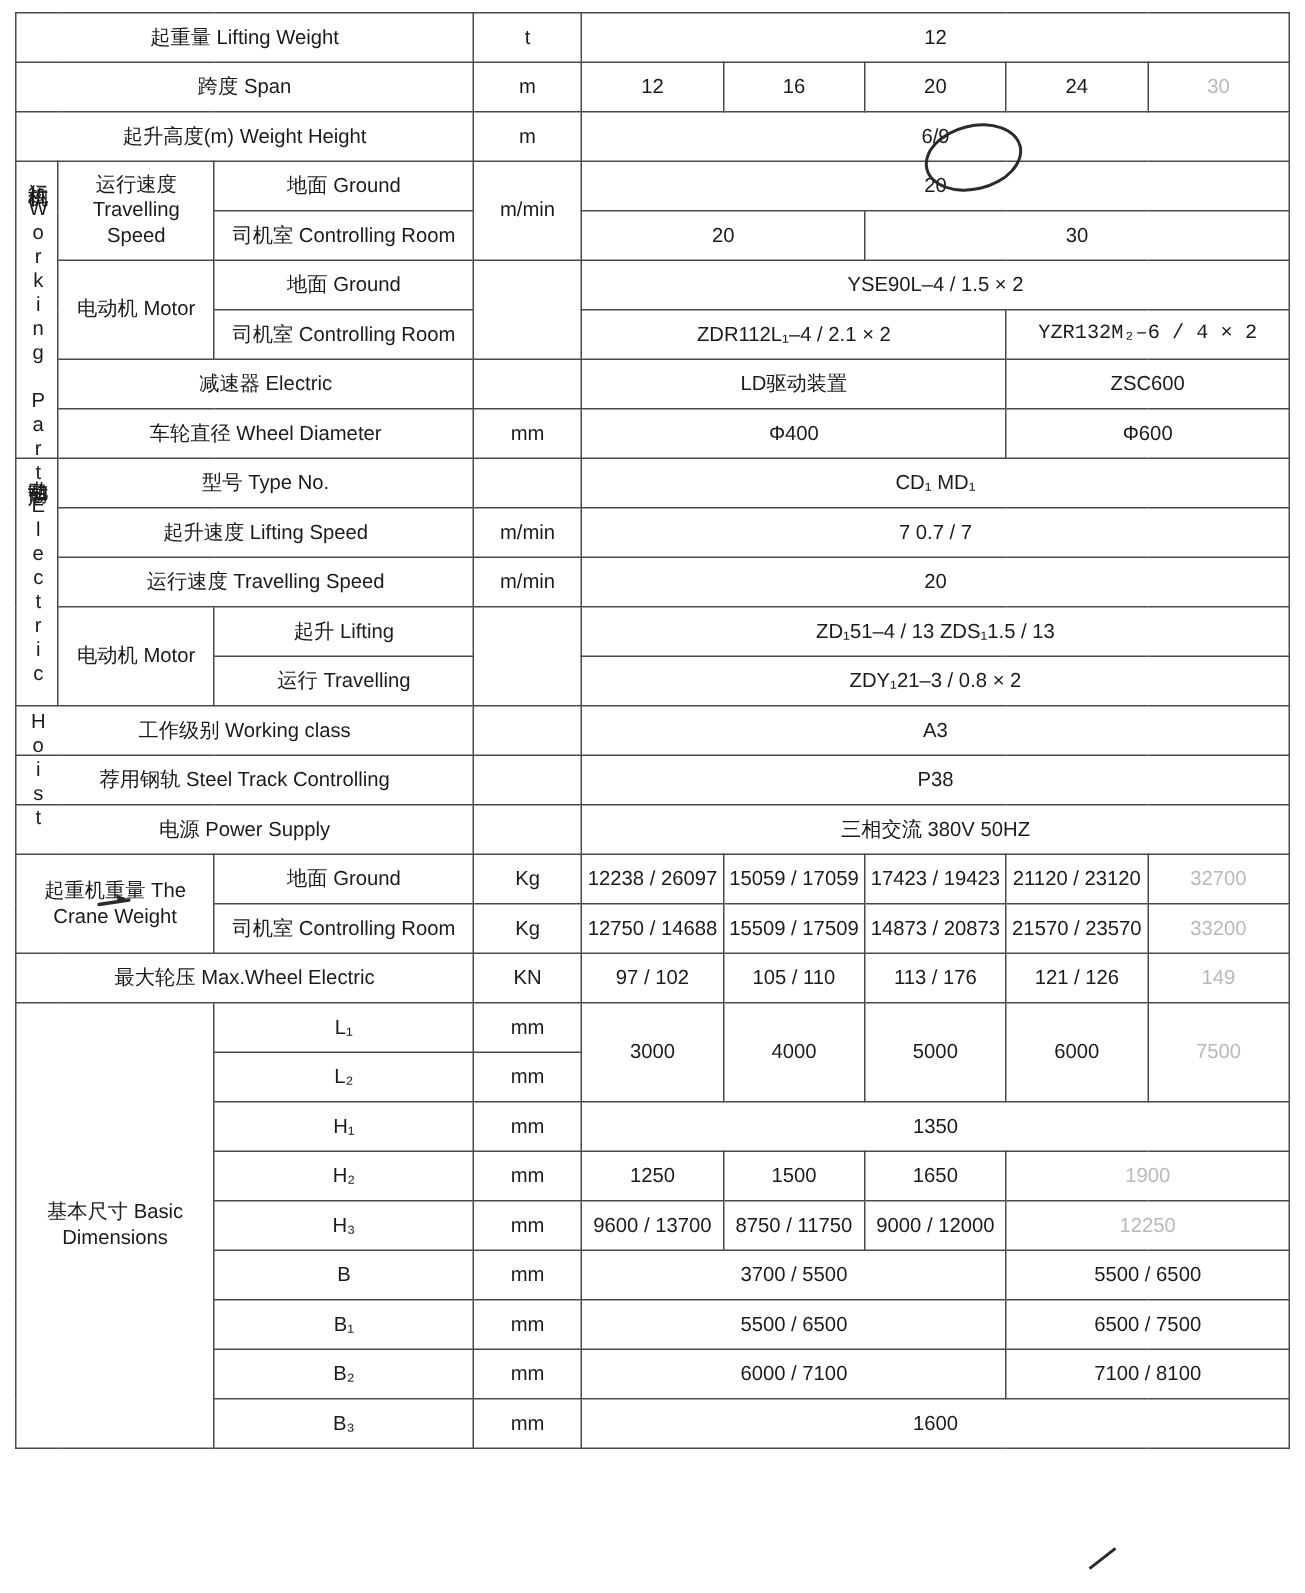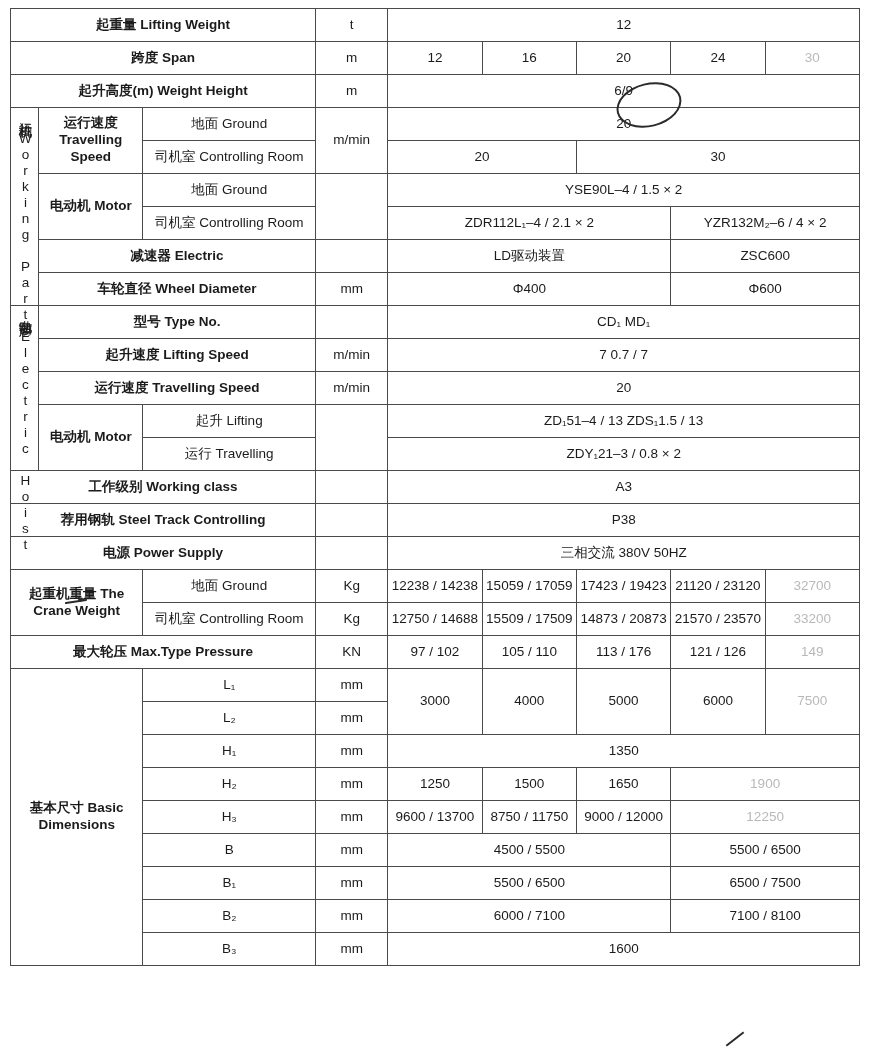--- a/index.html
+++ b/index.html
@@ -32,25 +32,25 @@
   }
   td.group{
     writing-mode:vertical-rl;
     text-orientation:upright;
     letter-spacing:1px;
     font-size:13px;
     padding:4px 1px;
     white-space:nowrap;
     line-height:1.15;
   }
-  .lbl{ font-size:13.5px;font-weight:bold; }
+  .lbl{ font-size:13.5px; }
   .unit{font-size:13px;}
   .small{font-size:12.5px;}
   .dim{color:#b9b9b9;}
-  .nowrap{white-space:nowrap;}
+  .nowrap{white-space:nowrap;font-family:Liberation Mono, monospace;}
   .cellpad{padding:2px 3px;}
   
   .ink-ellipse{
     position:absolute;
     border:2px solid #2b2b2b;
     border-radius:50%;
     transform:rotate(-14deg);
     pointer-events:none;
   }
   .ink-line{
@@ -184,38 +184,38 @@
     <tr>
       <td colspan="3" class="lbl">电源 Power Supply</td>
       <td class="unit"></td>
       <td colspan="5">三相交流 380V  50HZ</td>
     </tr>
 
     <tr>
       <td rowspan="2" colspan="2" class="lbl two-line">起重机重量 The Crane Weight</td>
       <td>地面 Ground</td>
       <td class="unit">Kg</td>
-      <td class="small cellpad">12238 / 14238</td>
+      <td class="small cellpad">12238 / 26097</td>
       <td class="small cellpad">15059 / 17059</td>
       <td class="small cellpad">17423 / 19423</td>
       <td class="small cellpad">21120 / 23120</td>
       <td class="small dim">32700</td>
     </tr>
     <tr>
       <td class="small">司机室 Controlling Room</td>
       <td class="unit">Kg</td>
       <td class="small cellpad">12750 / 14688</td>
       <td class="small cellpad">15509 / 17509</td>
       <td class="small cellpad">14873 / 20873</td>
       <td class="small cellpad">21570 / 23570</td>
       <td class="small dim">33200</td>
     </tr>
 
     <tr>
-      <td colspan="3" class="lbl">最大轮压 Max.Type Pressure</td>
+      <td colspan="3" class="lbl">最大轮压 Max.Wheel Electric</td>
       <td class="unit">KN</td>
       <td class="small">97 / 102</td>
       <td class="small">105 / 110</td>
       <td class="small">113 / 176</td>
       <td class="small">121 / 126</td>
       <td class="small dim">149</td>
     </tr>
 
     <tr>
       <td rowspan="9" colspan="2" class="lbl two-line">基本尺寸 Basic Dimensions</td>
@@ -248,21 +248,21 @@
       <td>H₃</td>
       <td class="unit">mm</td>
       <td class="small">9600 / 13700</td>
       <td class="small">8750 / 11750</td>
       <td class="small">9000 / 12000</td>
       <td colspan="2" class="small dim">12250</td>
     </tr>
     <tr>
       <td>B</td>
       <td class="unit">mm</td>
-      <td colspan="3">4500 / 5500</td>
+      <td colspan="3">3700 / 5500</td>
       <td colspan="2">5500 / 6500</td>
     </tr>
     <tr>
       <td>B₁</td>
       <td class="unit">mm</td>
       <td colspan="3">5500 / 6500</td>
       <td colspan="2">6500 / 7500</td>
     </tr>
     <tr>
       <td>B₂</td>

